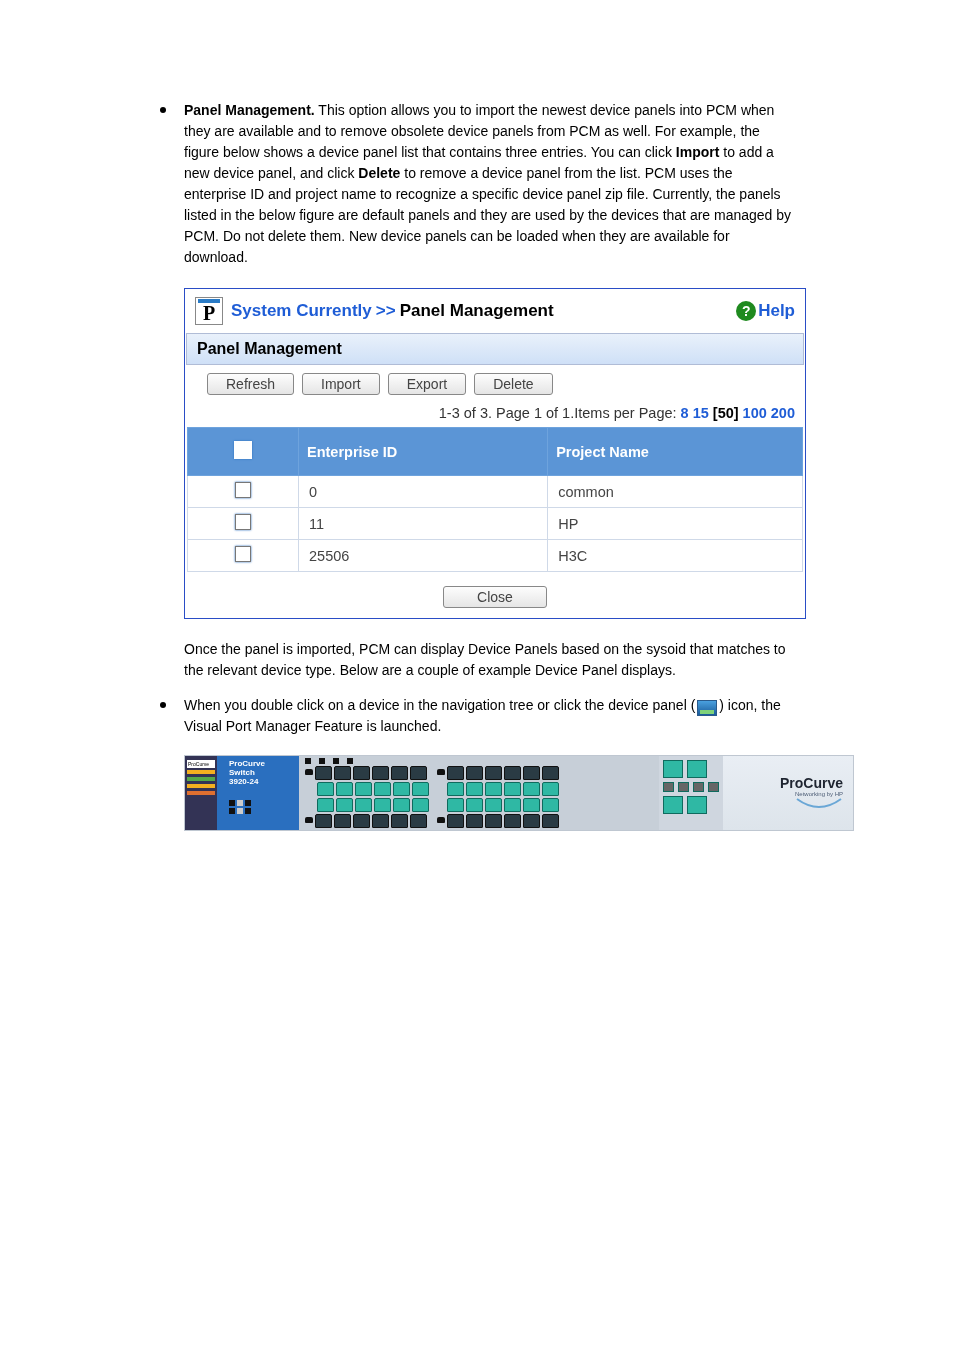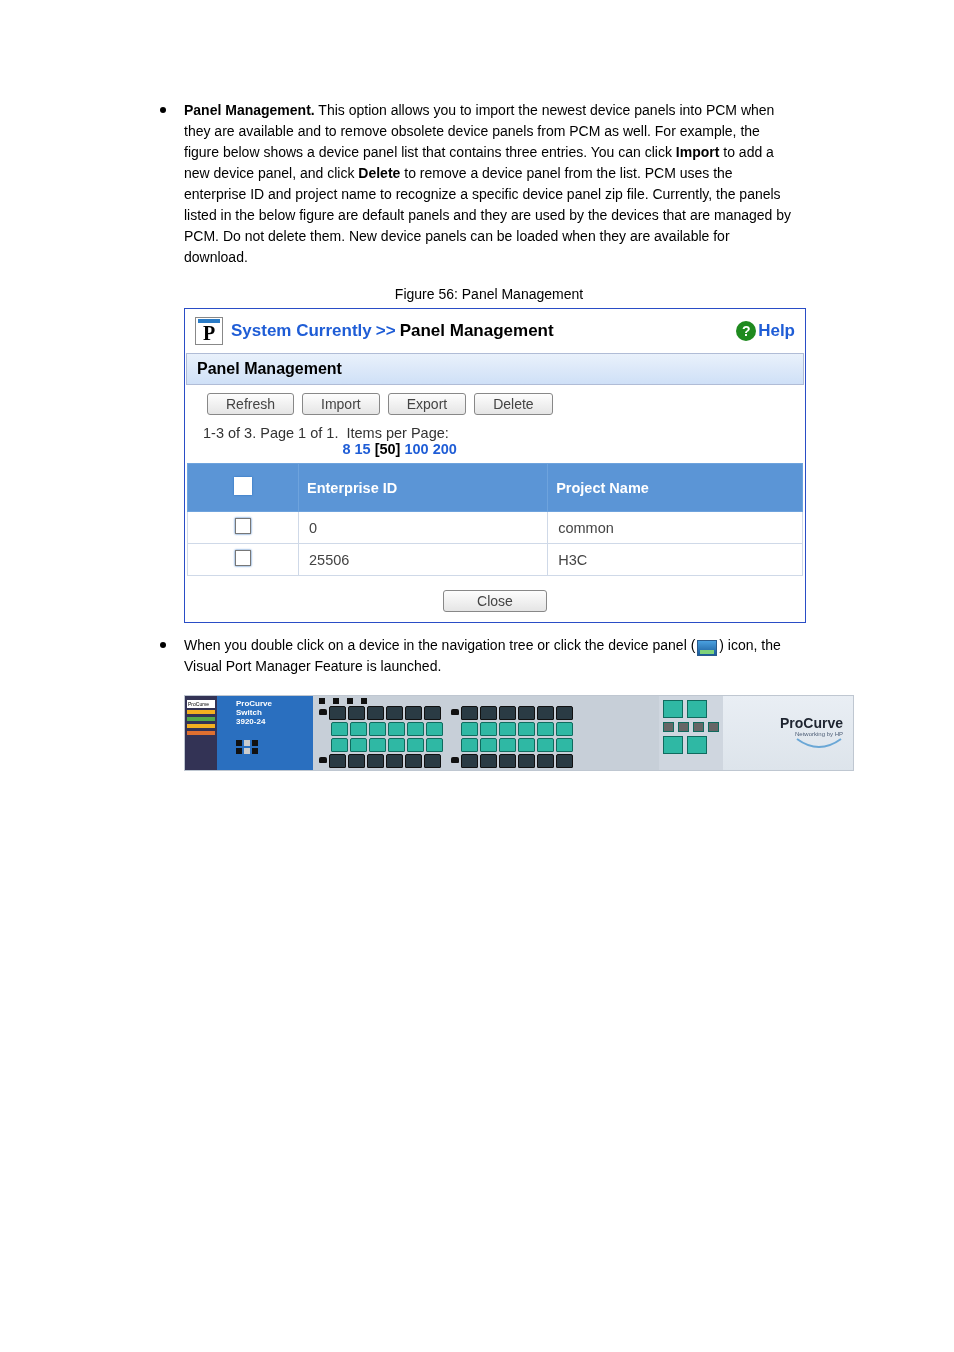--- a/index.html
+++ b/index.html
@@ -129,30 +129,29 @@
     font-size: 14px;
     padding: 2px 18px;
     border: 1px solid #888;
     background: linear-gradient(#fdfdfd,#e5e5e5);
     border-radius: 3px;
     color: #444;
     cursor: pointer;
   }
   .pager-row {
     display: flex;
-    justify-content: flex-start;
+    justify-content: flex-end;
     padding: 2px 10px 6px 18px;
     font-size: 14.5px;
     color: #333;
   }
   .pager-right {
     display: flex;
     align-items: center;
     gap: 0;
-    flex-direction: column;
   }
   .pg-link {
     color: #1f5dd6;
     font-weight: bold;
     margin-left: 4px;
   }
   .pg-sel {
     color: #000;
     font-weight: bold;
     margin-left: 4px;
@@ -223,21 +222,21 @@
   }
   .tag-dash { height:4px; background:#f4b020; margin-bottom:1px; }
   .tag-dash.g { background:#54a84a; }
   .tag-dash.o { background:#e07030; }
   .model-label {
     width: 58px;
     background: #2a6fbf;
     color: #fff;
     font-size: 8px;
     font-weight: bold;
-    padding: 3px 19px;
+    padding: 3px 12px;
   }
   .port-area {
     flex: 1;
     background: #c7cfd8;
     position: relative;
     overflow: hidden;
   }
   .port-row {
     display: flex;
     gap: 2px;
@@ -287,21 +286,20 @@
 <div class="page">
 
   <div class="bullet-row">
     <div class="bullet-dot"></div>
     <div class="para">
       <span class="bold-head">Panel Management.</span><span> This option allows you to import the newest device panels into PCM when they are available and to remove obsolete device panels from PCM as well. For example, the figure below shows a device panel list that contains three entries. You can click </span><span class="bold-head">Import</span><span> to add a new device panel, and click </span><span class="bold-head">Delete</span><span> to remove a device panel from the list. PCM uses the enterprise ID and project name to recognize a specific device panel zip file. Currently, the panels listed in the below figure are default panels and they are used by the devices that are managed by PCM. Do not delete them. New device panels can be loaded when they are available for download.</span>
     </div>
   </div>
 
   <div class="indent-block">
-    <div class="figure-caption">Figure 56: Panel Management</div>
 
     <div class="panel-window">
       <div class="panel-header">
         <div class="logo-box">
           <div class="logo-bar"></div>
           <div class="logo-letter">P</div>
         </div>
         <span class="link-blue">System Currently</span>
         <span class="link-sep">&gt;&gt;</span>
         <span>Panel Management</span>
@@ -337,31 +335,37 @@
           </tr>
         </thead>
         <tbody id="table-body">
             <tr>
               <td class="chkcol"><span class="chkbox"></span></td>
               <td>0</td>
               <td>common</td>
             </tr>
             <tr>
               <td class="chkcol"><span class="chkbox"></span></td>
+              <td>11</td>
+              <td>HP</td>
+            </tr>
+            <tr>
+              <td class="chkcol"><span class="chkbox"></span></td>
               <td>25506</td>
               <td>H3C</td>
             </tr>
           </tbody>
       </table>
 
       <div class="close-row">
         <button class="btn" style="padding:2px 33px">Close</button>
       </div>
     </div>
 
+    <div class="para after-panel">Once the panel is imported, PCM can display Device Panels based on the sysoid that matches to the relevant device type. Below are a couple of example Device Panel displays.</div>
   </div>
 
   <div class="bullet-row">
     <div class="bullet-dot"></div>
     <div class="para">
       <span>When you double click on a device in the navigation tree or click the device panel (</span><span class="small-icon"></span><span>) icon, the Visual Port Manager Feature is launched.</span>
     </div>
   </div>
 
 

